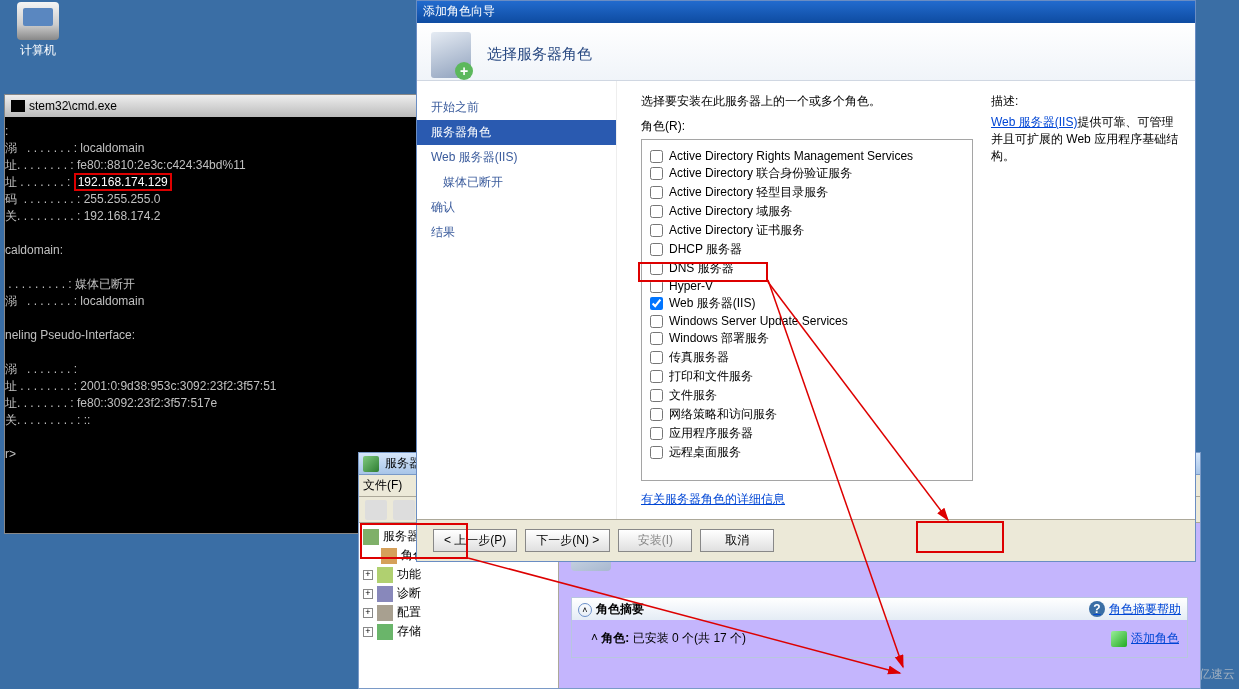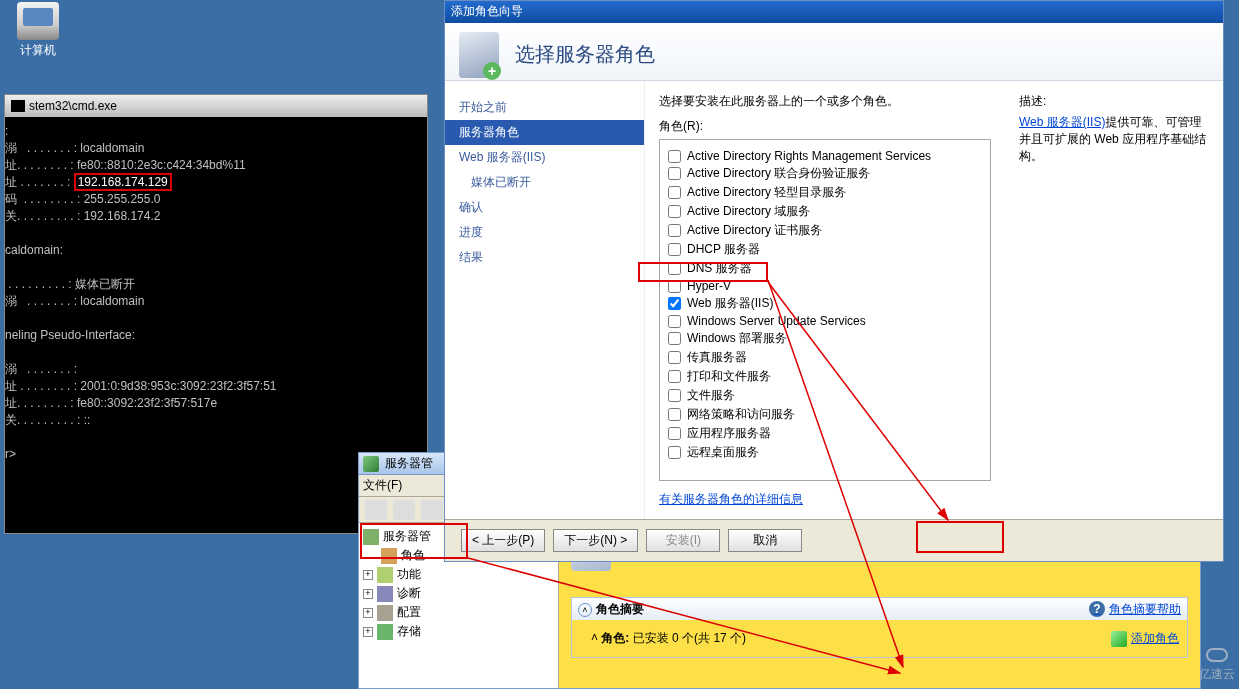--- a/index.html
+++ b/index.html
@@ -5,21 +5,21 @@
 * { margin: 0; padding: 0; box-sizing: border-box; font-family: "SimSun", "宋体", Tahoma, sans-serif; font-size: 12px; }
 body { width: 1239px; height: 689px; background: #3a6ea5; overflow: hidden; position: relative; }
 
 
 .desktop-icon { position: absolute; left: 8px; top: 2px; width: 60px; text-align: center; color: #fff; }
 .desktop-icon .ico { width: 42px; height: 38px; margin: 0 auto 2px; background: linear-gradient(180deg,#f5f5f5 0%,#ccc 60%,#888 100%); border-radius: 4px; position: relative; }
 .desktop-icon .ico::after { content:""; position:absolute; left:6px; top:6px; right:6px; height:18px; background:#5a87c0; border-radius:2px; }
 
 
 .watermark-top { position: absolute; right: 50px; top: 0; color: #fff; font-size: 11px; opacity: 0.85; background: rgba(255,255,255,0.1); padding: 2px 6px; }
-.watermark-bottom { position: absolute; right: 4px; bottom: 6px; color: #ccc; display: flex; align-items: center; gap: 4px; opacity: 0.7; flex-direction: column; }
+.watermark-bottom { position: absolute; right: 4px; bottom: 6px; color: #ccc; display: flex; align-items: center; gap: 4px; opacity: 0.7; }
 .watermark-bottom .cloud { width: 22px; height: 14px; border: 2px solid #ccc; border-radius: 10px; position: relative; }
 
 
 .cmd-window { position: absolute; left: 4px; top: 94px; width: 424px; height: 440px; border: 1px solid #888; }
 .cmd-title { height: 22px; background: linear-gradient(180deg,#eee 0%,#bbb 100%); display: flex; align-items: center; padding: 0 6px; gap: 4px; font-size: 12px; color: #000; }
 .cmd-title .tico { width: 14px; height: 12px; background: #000; }
 .cmd-body { background: #000; color: #c0c0c0; font-family: "Consolas","Courier New",monospace; font-size: 13px; white-space: pre; padding: 6px 0 6px 0; height: calc(100% - 22px); overflow: hidden; line-height: 16px; }
 .cmd-body .hl { border: 2px solid #d00; padding: 0 2px; color: #fff; }
 
 
@@ -28,46 +28,46 @@
 .sm-title .tico { width: 16px; height: 16px; background: linear-gradient(135deg,#7fc97f,#2e7d32); border-radius: 2px; }
 .sm-menu { height: 22px; background: #ece9d8; border-bottom: 1px solid #aca899; display: flex; align-items: center; padding: 0 4px; gap: 6px; }
 .sm-toolbtn { background: #ece9d8; height: 26px; border-bottom: 1px solid #aca899; display: flex; align-items: center; padding: 0 6px; gap: 6px; }
 .sm-toolbtn .tb { width: 22px; height: 20px; background: #ddd; border-radius: 2px; }
 .sm-body { display: flex; height: calc(100% - 70px); }
 .sm-tree { width: 200px; border-right: 1px solid #aca899; background: #fff; padding: 4px; }
 .sm-tree .node { display: flex; align-items: center; gap: 4px; padding: 1px 0; }
 .sm-tree .ind { width: 14px; display: inline-block; }
 .sm-tree .nico { width: 16px; height: 16px; background: #7fb069; }
 .sm-tree .exp { width: 10px; height: 10px; border: 1px solid #888; display: inline-flex; align-items: center; justify-content: center; font-size: 9px; line-height: 1; }
-.sm-main { flex: 1; padding: 8px 12px; background: #fde047; }
+.sm-main { flex: 1; padding: 8px 12px; background: #c4b5fd; }
 .sm-main .header-row { display: flex; align-items: center; gap: 10px; margin-bottom: 16px; padding-bottom: 10px; }
 .sm-main .big-ico { width: 40px; height: 40px; background: linear-gradient(160deg,#e5ebf3,#a7b8cf); border-radius: 4px; }
 .sm-panel { border: 1px solid #b8c6df; }
 .sm-panel-head { height: 22px; background: linear-gradient(180deg,#fff,#e4ecf5); display: flex; align-items: center; padding: 0 6px; justify-content: space-between; }
 .sm-panel-head .chev { width: 14px; height: 14px; border: 1px solid #6a8fc9; border-radius: 50%; display: inline-flex; align-items: center; justify-content: center; font-size: 9px; margin-right:4px;}
 .sm-panel-body { padding: 10px 8px; display: flex; justify-content: space-between; align-items: center; margin-left: 11px; }
 .link { color: #0046d5; text-decoration: underline; cursor: pointer; display: inline-flex; align-items: center; gap: 4px; }
 .link .lico { width: 16px; height: 16px; background: linear-gradient(135deg,#9e9,#2a2); border-radius: 2px; }
 .hlink .lico2 { width: 16px; height: 16px; background: #3a6ea5; border-radius:50%; color:#fff; display:inline-flex;align-items:center;justify-content:center;font-weight:bold;}
 .redbox1 { position: absolute; border: 2px solid #d00; pointer-events: none; }
 
 
-.wizard { position: absolute; left: 444px; top: 0; width: 780px; height: 562px; background: #fff; border: 1px solid #6a8dc3; }
+.wizard { position: absolute; left: 416px; top: 0; width: 780px; height: 562px; background: #fff; border: 1px solid #6a8dc3; }
 .wizard-title { height: 22px; background: linear-gradient(180deg,#226bce,#0f4da3); color: #fff; display: flex; align-items: center; padding: 0 6px; gap: 6px; border-bottom: 1px solid #0f4da3; font-size: 12px; }
 .wizard-head { height: 58px; background: linear-gradient(180deg,#fff,#f0f4f9); display: flex; align-items: center; padding: 6px 10px 0 14px; gap: 16px; border-bottom: 1px solid #d0d7e2; }
 .wizard-head .hico { width: 40px; height: 46px; background: linear-gradient(160deg,#e5ebf3,#8fa1bd); border-radius: 3px; position: relative; }
 .wizard-head .hico::after { content:"+"; position:absolute; right:-2px; bottom:-2px; width:18px; height:18px; background:#5cb85c; color:#fff; border-radius:50%; line-height:18px; text-align:center; font-size:14px; font-weight:bold;}
-.wizard-head h2 { font-size: 20px; font-weight: normal; color: #2a4a82; font-family: "Microsoft YaHei","SimHei",sans-serif;}
+.wizard-head h2 { font-size: 15px; font-weight: normal; color: #2a4a82; font-family: "Microsoft YaHei","SimHei",sans-serif;}
 .wizard-body { display: flex; height: calc(100% - 80px - 42px); }
 .wizard-nav { width: 200px; background: #fff; padding: 14px 0; border-right: 1px solid #eee; }
 .wizard-nav .navi { padding: 4px 14px; color: #3a5b9c; font-size: 12px; cursor: default; }
 .wizard-nav .navi.sel { background: #2a5ab0; color: #fff; }
 .wizard-nav .navi.sub { padding-left: 26px; }
 .wizard-content { flex: 1; display: flex; padding: 12px 14px 8px; gap: 12px; }
-.wc-left { flex: 1; }
+.wc-left { flex: 1; margin-left: 10px; }
 .wc-right { width: 190px; }
 .rolebox { border: 1px solid #a5a5a5; width: 332px; height: 342px; overflow-y: hidden; margin-top: 4px; padding: 8px; background:#fff;}
 .rolebox .row { display: flex; align-items: center; gap: 6px; padding: 1px 0; }
 .rolebox input[type=checkbox] { width: 13px; height: 13px; }
 .desc-lbl { margin-bottom: 4px; }
 .roleslbl { margin-bottom: 2px; }
 .wizard-footer { height: 42px; background: #ece9d8; border-top: 1px solid #aca899; display: flex; align-items: center; padding: 0 16px; gap: 8px; }
 .btn { min-width: 74px; height: 23px; border: 1px solid #888; background: linear-gradient(180deg,#fff,#e0e0e0); cursor: pointer; padding: 0 10px; }
 .btn:disabled { color: #888; }
 
@@ -193,21 +193,20 @@
     <div class="hico"></div>
     <h2>选择服务器角色</h2>
   </div>
   <div class="wizard-body">
     <div class="wizard-nav">
       <div class="navi">开始之前</div>
       <div class="navi sel">服务器角色</div>
       <div class="navi">Web 服务器(IIS)</div>
       <div class="navi sub">媒体已断开</div>
       <div class="navi">确认</div>
-      <div class="navi">进度</div>
       <div class="navi">结果</div>
     </div>
     <div class="wizard-content">
       <div class="wc-left">
         <div>选择要安装在此服务器上的一个或多个角色。</div>
         <div class="roleslbl" style="margin-top:8px">角色(R):</div>
         <div class="rolebox" id="rolebox">
             <div class="row">
               <input type="checkbox" style="">
               <span>Active Directory Rights Management Services</span>

